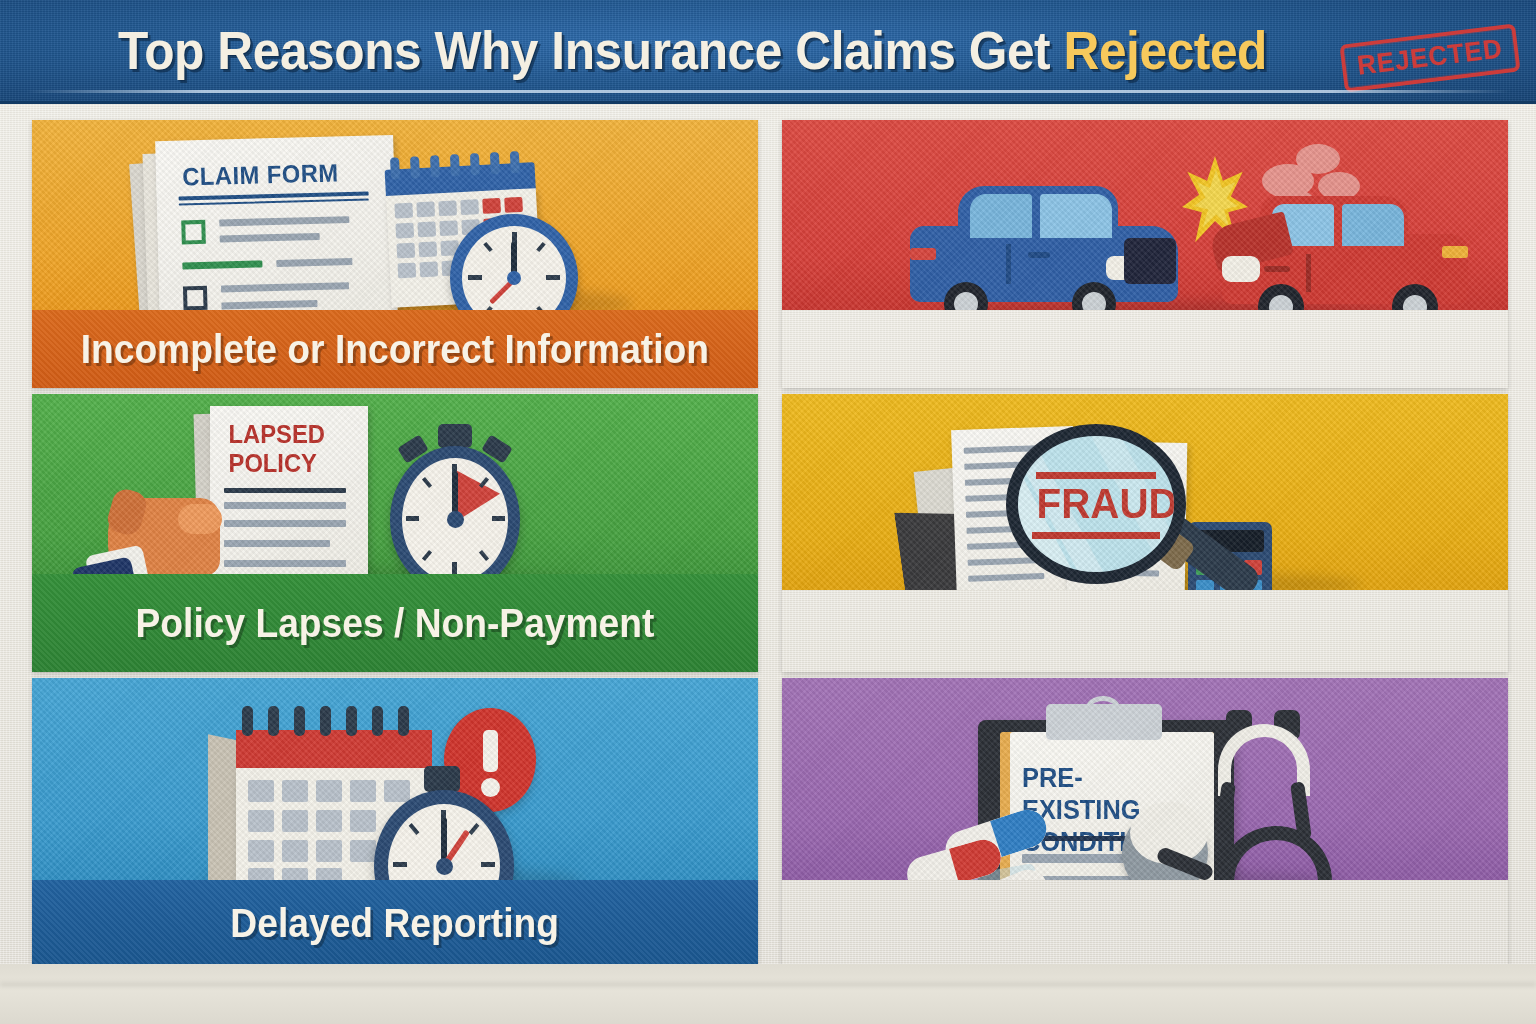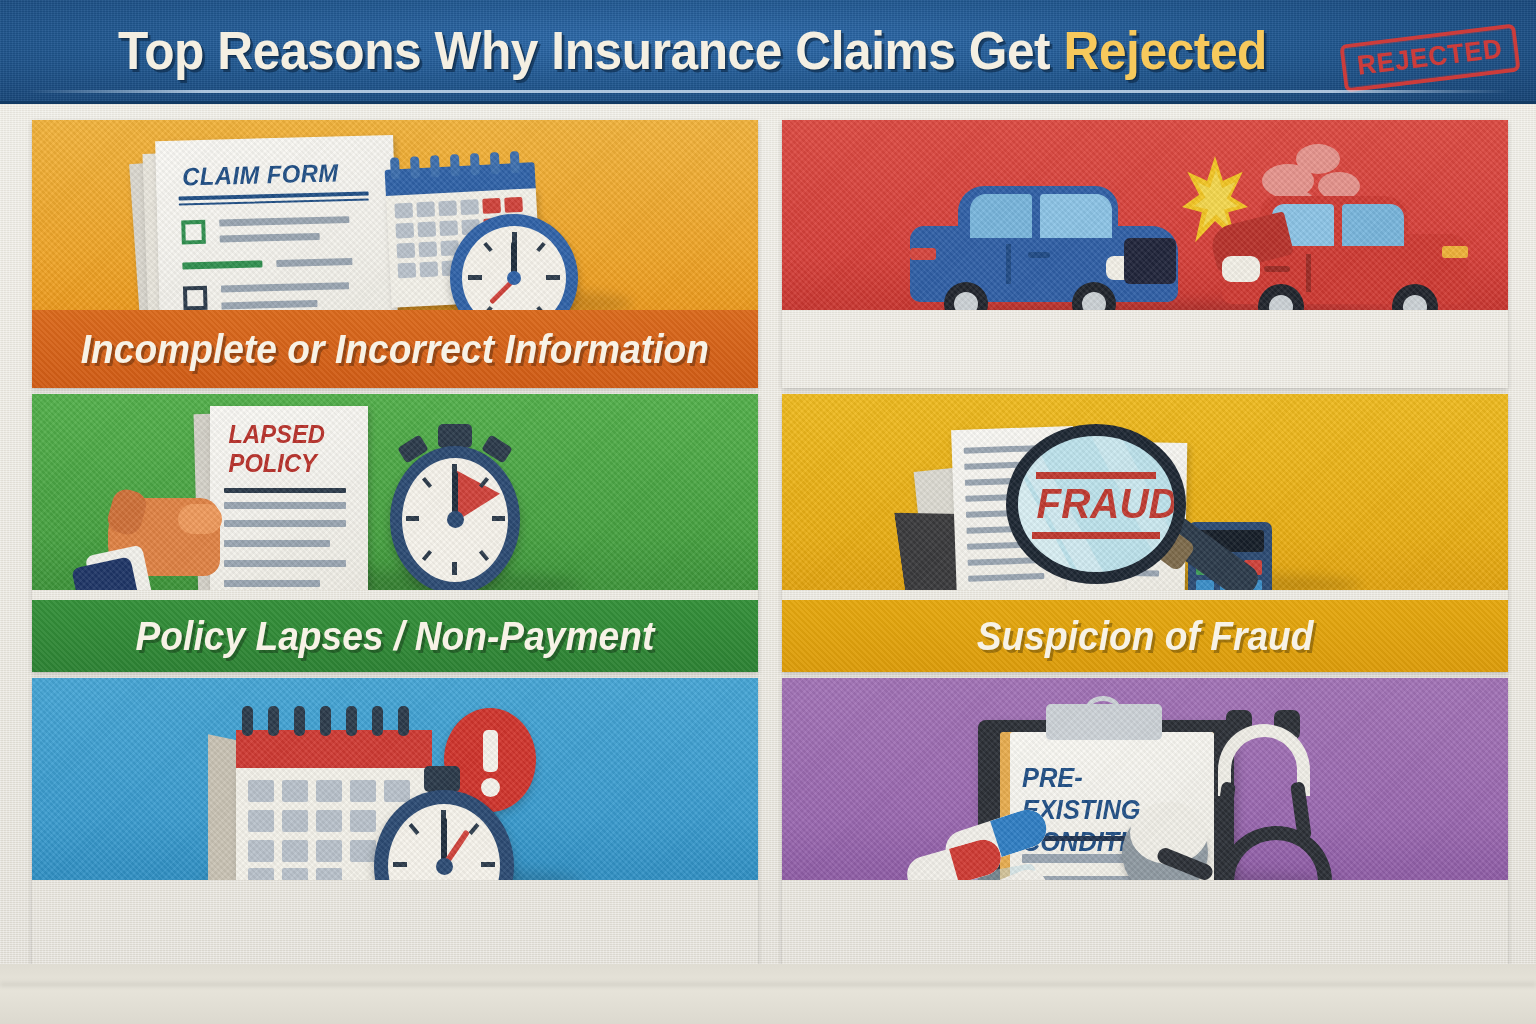--- a/index.html
+++ b/index.html
@@ -100,21 +100,20 @@
     position: absolute;
     left: 32px;
     top: 120px;
     width: 1476px;
     height: 845px;
     display: grid;
     grid-template-columns: 726px 726px;
     grid-template-rows: 268px 278px 288px;
     column-gap: 24px;
     row-gap: 6px;
-    font-style: italic;
   }
 
   .panel {
     position: relative;
     overflow: hidden;
     box-shadow: 0 2px 5px rgba(0,0,0,.18);
   }
   .panel .art {
     position: absolute;
     left: 0; right: 0; top: 0;
@@ -151,21 +150,21 @@
     font-family: "Liberation Sans Narrow", "Liberation Sans", sans-serif;
     font-size: 40px;
     font-weight: 700;
     color: #f7f2e6;
     transform: scaleX(0.93);
     white-space: nowrap;
     text-shadow: 3px 3px 0 rgba(0,0,0,.28);
   }
   .panel.r3 .caption { height: 86px; }
   .panel.r3 .art { bottom: 86px; }
-  .panel.r2 .caption { height: 72px; text-align: right; }
+  .panel.r2 .caption { height: 98px; text-align: right; }
   .panel.r2 .art { bottom: 82px; }
 
   
   .shadow-blob {
     position: absolute;
     background: rgba(0,0,0,.13);
     filter: blur(6px);
     border-radius: 50%;
   }
 
@@ -467,23 +466,20 @@
         <div style="position:absolute;left:14px;top:14px;width:156px;height:136px;border-radius:50%;background:#bde3ec;overflow:hidden;">
           <div style="position:absolute;left:-20px;top:-30px;width:40px;height:210px;background:rgba(255,255,255,.42);transform:rotate(-28deg);"></div>
           <div style="position:absolute;left:24px;top:-40px;width:22px;height:210px;background:rgba(255,255,255,.3);transform:rotate(-28deg);"></div>
           <div style="position:absolute;left:112px;top:-40px;width:26px;height:220px;background:rgba(255,255,255,.22);transform:rotate(-28deg);"></div>
           <div style="position:absolute;left:18px;top:36px;width:120px;height:7px;background:#c0392f;"></div>
           <div style="position:absolute;left:14px;top:96px;width:128px;height:7px;background:#c0392f;"></div>
           <div style="position:absolute;left:16px;top:44px;width:128px;text-align:center;font-family:'Liberation Sans Narrow','Liberation Sans',sans-serif;font-size:42px;font-weight:700;color:#c0392f;letter-spacing:0px;transform:scaleX(.96);">FRAUD</div>
         </div>
       </div>
     </div>
-    <div class="caption" style="background:linear-gradient(180deg,#e5a810 0%,#dc9c0b 100%);">
-      <span class="caption-text">Suspicion of Fraud</span>
-    </div>
   </div>
 
   <div class="panel r3">
     <div class="art" style="background:linear-gradient(180deg,#46a6d6 0%,#3a9bce 70%,#3090c4 100%);">
       <div class="shadow-blob" style="left:170px;top:188px;width:380px;height:30px;"></div>
 
       <div style="position:absolute;left:190px;top:28px;width:220px;height:190px;">
         <div style="position:absolute;left:-14px;top:32px;width:36px;height:150px;background:#c9c3b4;transform:skewY(12deg);"></div>
         <div class="cal-head" style="left:14px;top:24px;width:196px;height:40px;background:#cf3a33;"></div>
         <div class="cal-body" style="left:14px;top:62px;width:196px;height:124px;box-shadow:3px 4px 8px rgba(0,0,0,.2);"></div>
@@ -529,20 +525,23 @@
         <div class="tick" style="left:25px;top:96px;width:14px;height:5px;"></div>
         <div class="tick" style="left:113px;top:96px;width:14px;height:5px;"></div>
         <div class="tick" style="left:44px;top:57px;width:4px;height:12px;transform:rotate(-40deg);"></div>
         <div class="tick" style="left:104px;top:57px;width:4px;height:12px;transform:rotate(40deg);"></div>
 
         <div class="hand" style="left:73px;top:52px;width:6px;height:48px;background:#1e2d3d;"></div>
         <div class="hand" style="left:73px;top:58px;width:6px;height:42px;background:#d0423a;transform:rotate(34deg);"></div>
         <div style="position:absolute;left:68px;top:92px;width:17px;height:17px;border-radius:50%;background:#2b4a73;"></div>
       </div>
     </div>
+    <div class="caption" style="background:linear-gradient(180deg,#22629f 0%,#1a568f 100%);">
+      <span class="caption-text">Delayed Reporting</span>
+    </div>
   </div>
 
   <div class="panel r3">
     <div class="art" style="background:linear-gradient(180deg,#a273b6 0%,#9a68b0 70%,#8f5da6 100%);">
       <div class="shadow-blob" style="left:160px;top:192px;width:400px;height:28px;"></div>
 
       <div style="position:absolute;left:196px;top:18px;width:270px;height:248px;">
         <div style="position:absolute;left:0;top:24px;width:256px;height:224px;background:#2b2f36;border-radius:8px;box-shadow:3px 5px 10px rgba(0,0,0,.25);"></div>
         <div style="position:absolute;left:22px;top:36px;width:214px;height:212px;background:#e8ad4f;border-radius:3px;"></div>
         <div style="position:absolute;left:32px;top:36px;width:204px;height:212px;background:linear-gradient(165deg,#fbfaf5 0%,#eceae1 100%);border-radius:3px;"></div>

